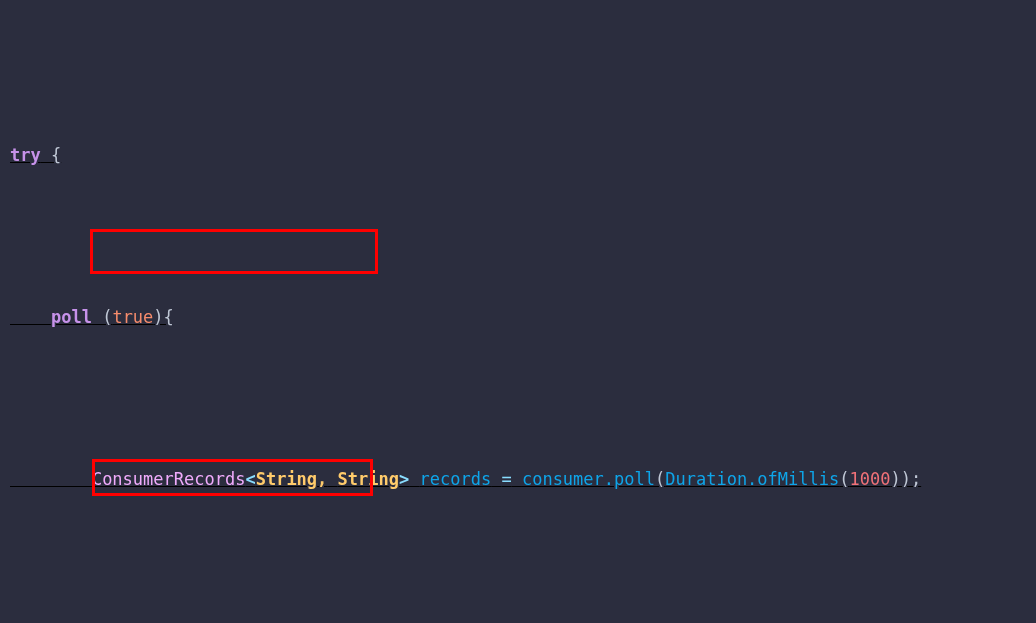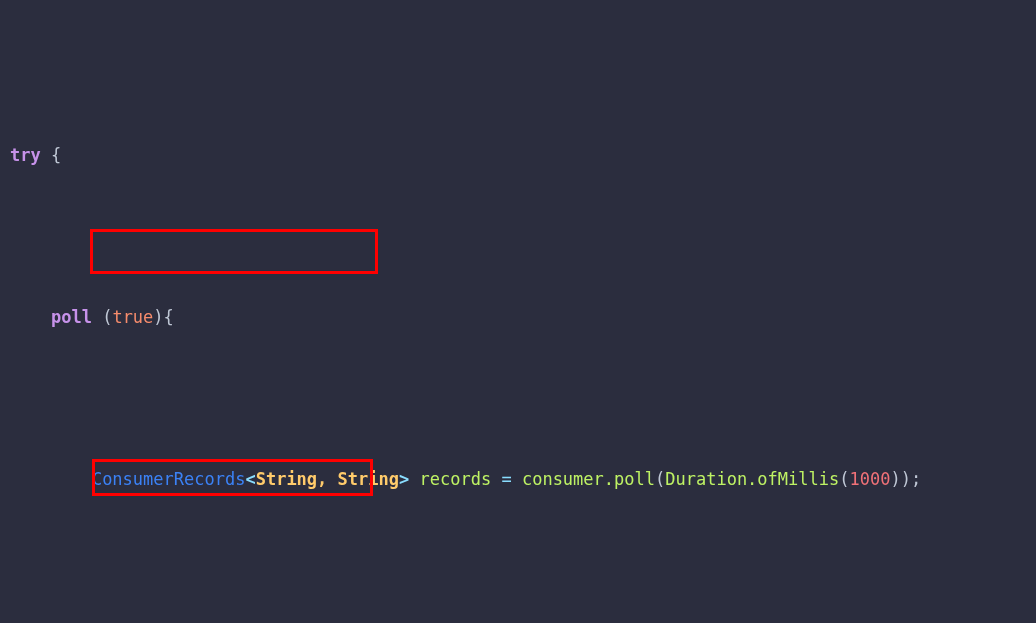--- a/index.html
+++ b/index.html
@@ -20,27 +20,28 @@
     top: 9px;
     left: 10px;
     font-size: 17px;
     line-height: 32.4px;
     white-space: pre;
     letter-spacing: 0px;
   }
   .line {
     height: 32.4px;
     white-space: pre;
+    text-decoration: underline;
   }
   
   .kw   { color: #c792ea; font-weight: bold; }
-  .type { color: #3b82f6; }
+  .type { color: #f0abfc; }
   .gen  { color: #ffcb6b; font-weight: bold; }
   .ang  { color: #89ddff; font-weight: bold; }
-  .id   { color: #bef264; }
+  .id   { color: #0ea5e9; }
   .punc { color: #bfc7d5; }
   .num  { color: #f07178; margin-top: 39px; }
   .bool { color: #f78c6c; margin-top: 27px; }
   .op   { color: #89ddff; }
   .brace{ color: #bfc7d5; }
 
   
   .hl-box {
     position: absolute;
     border: 3px solid #ff0000;

